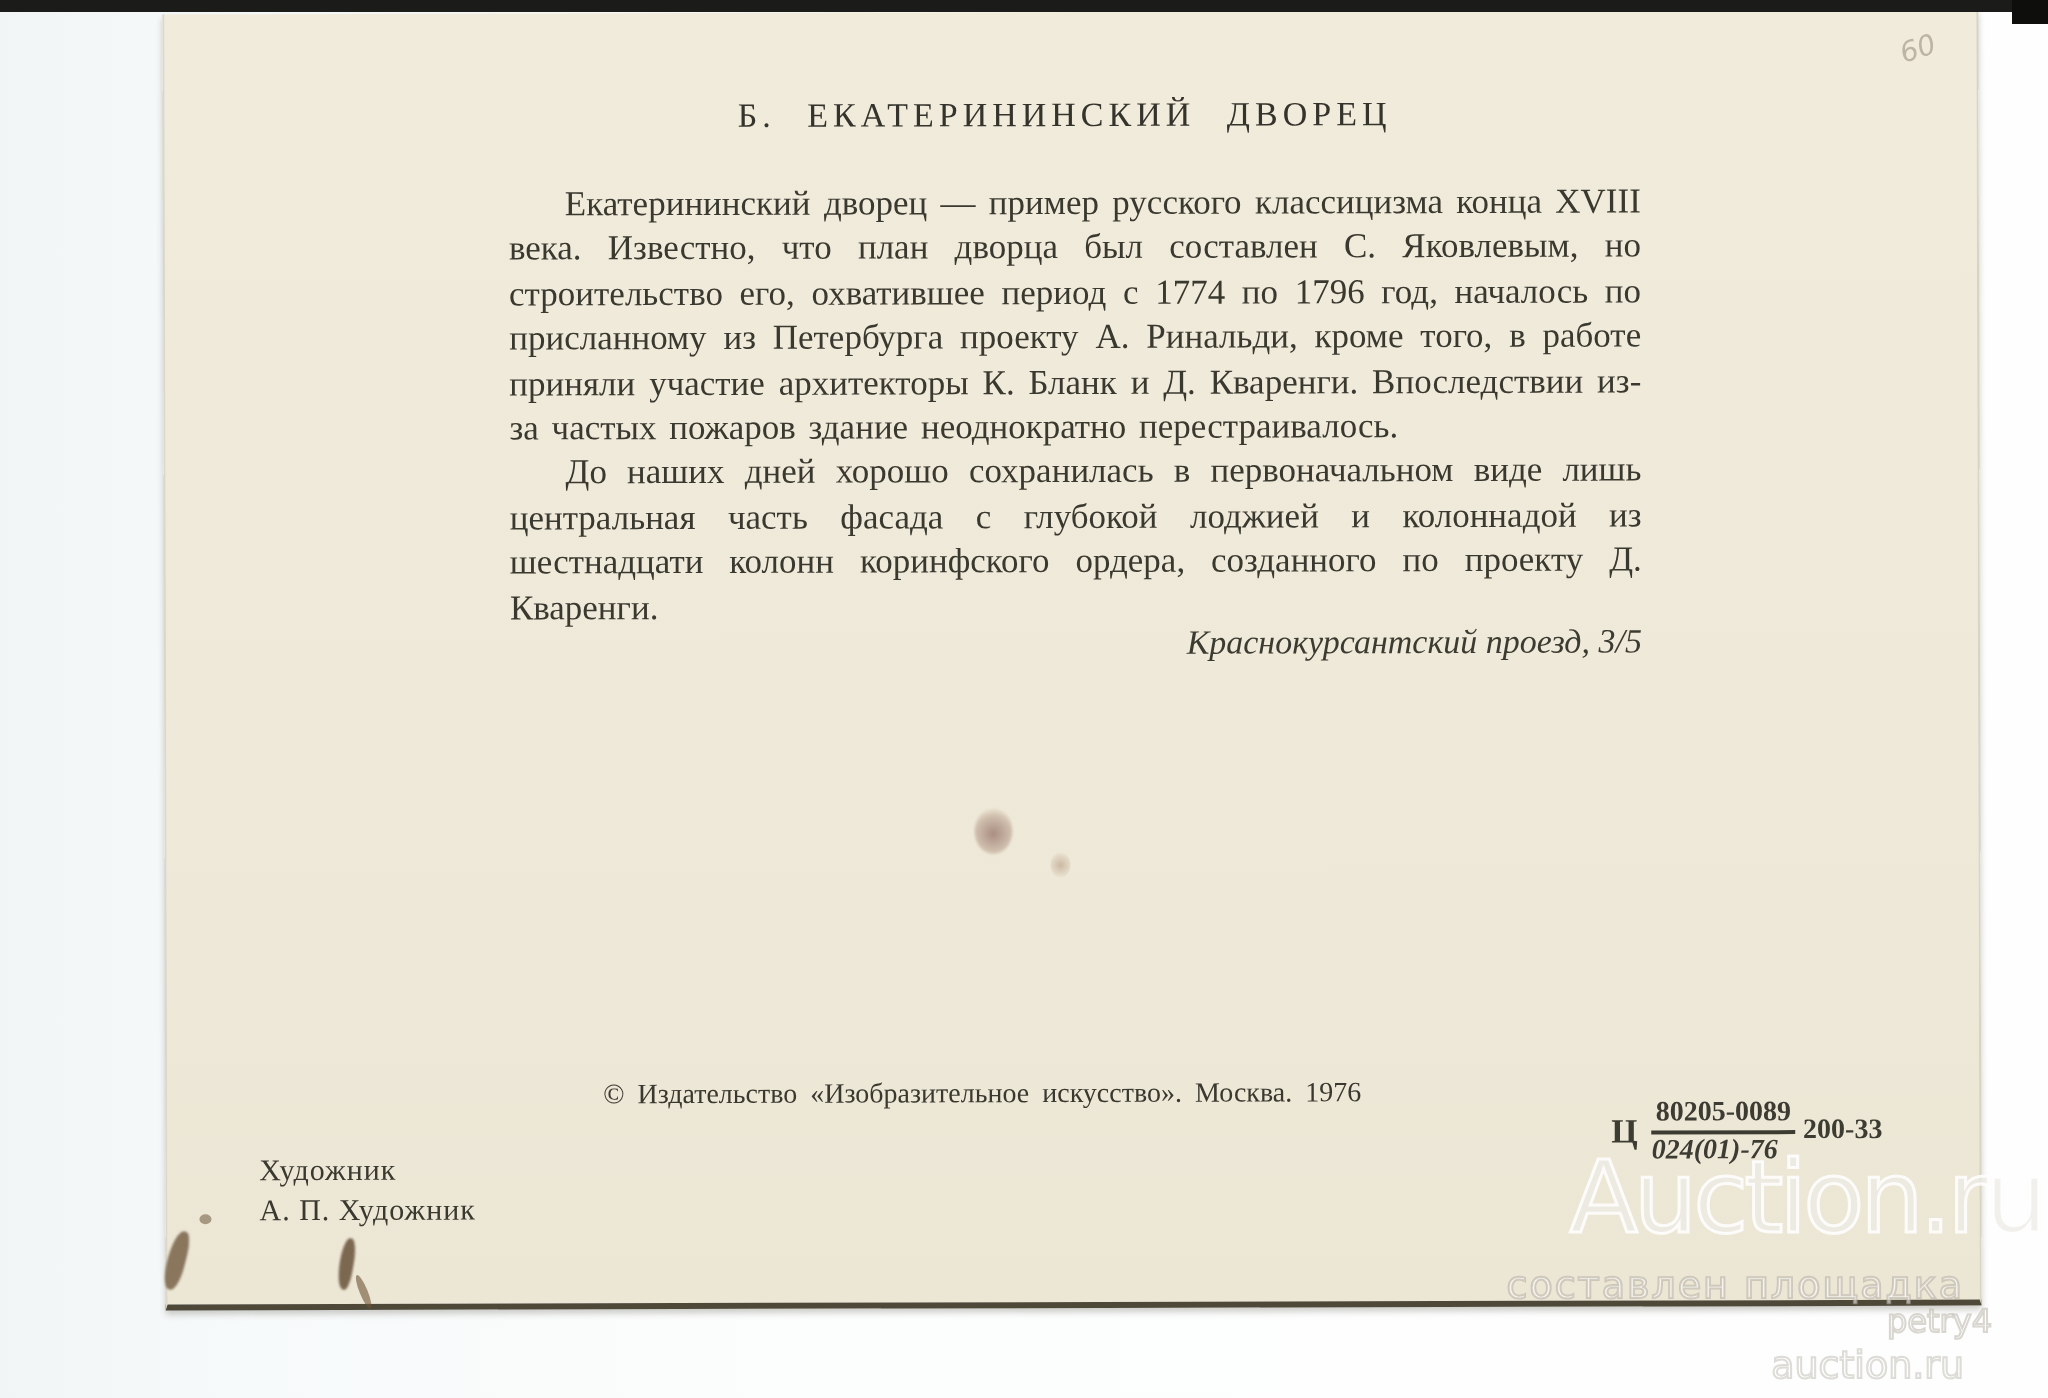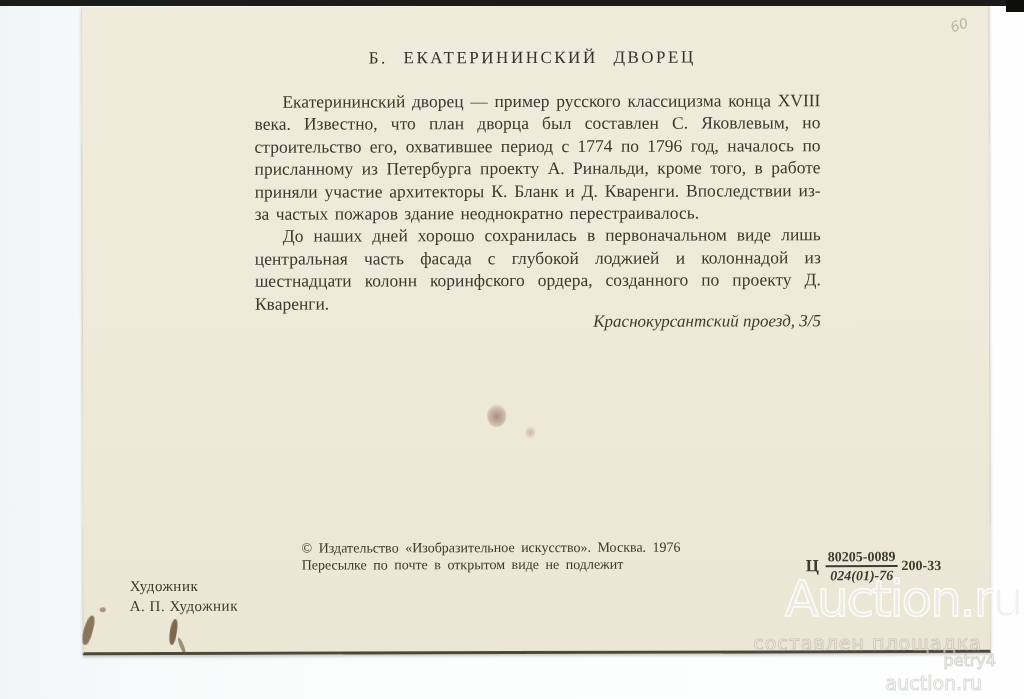--- a/index.html
+++ b/index.html
@@ -72,21 +72,21 @@
     white-space: nowrap;
     color: #3a392f;
   }
   .code {
     position: absolute; left: 722px; top: 544px;
     display: flex; align-items: center;
     font-weight: bold;
     color: #3d3c33;
   }
   .code-prefix { font-size: 17px; margin-right: 7px; }
-  .code-frac { display: inline-flex; flex-direction: column; text-align: center; font-size: 14px; line-height: 15px; }
+  .code-frac { display: inline-flex; flex-direction: column; font-size: 14px; line-height: 15px; }
   .code-num { border-bottom: 2px solid #3d3c33; padding: 0 2px 1px 2px; }
   .code-den { padding-top: 1px; font-style: italic; }
   .code-suffix { font-size: 14px; margin-left: 4px; align-self: center; }
   .pencil {
     position: absolute; left: 868px; top: 12px;
     font-family: "DejaVu Sans", sans-serif;
     font-style: italic; font-size: 14px;
     color: rgba(125,115,100,0.45);
     transform: rotate(-18deg);
   }
@@ -183,21 +183,20 @@
   <div class="stain stain-v1"></div>
   <div class="stain stain-v2"></div>
 
   <div class="artist">
     <div>Художник</div>
     <div>А. П. Художник</div>
   </div>
 
   <div class="imprint">
     <div>© Издательство «Изобразительное искусство». Москва. 1976</div>
-    <div>Пересылке по почте в открытом виде не подлежит</div>
   </div>
 
   <div class="code">
     <span class="code-prefix">Ц</span>
     <span class="code-frac">
       <span class="code-num">80205-0089</span>
       <span class="code-den">024(01)-76</span>
     </span>
     <span class="code-suffix">200-33</span>
   </div>

